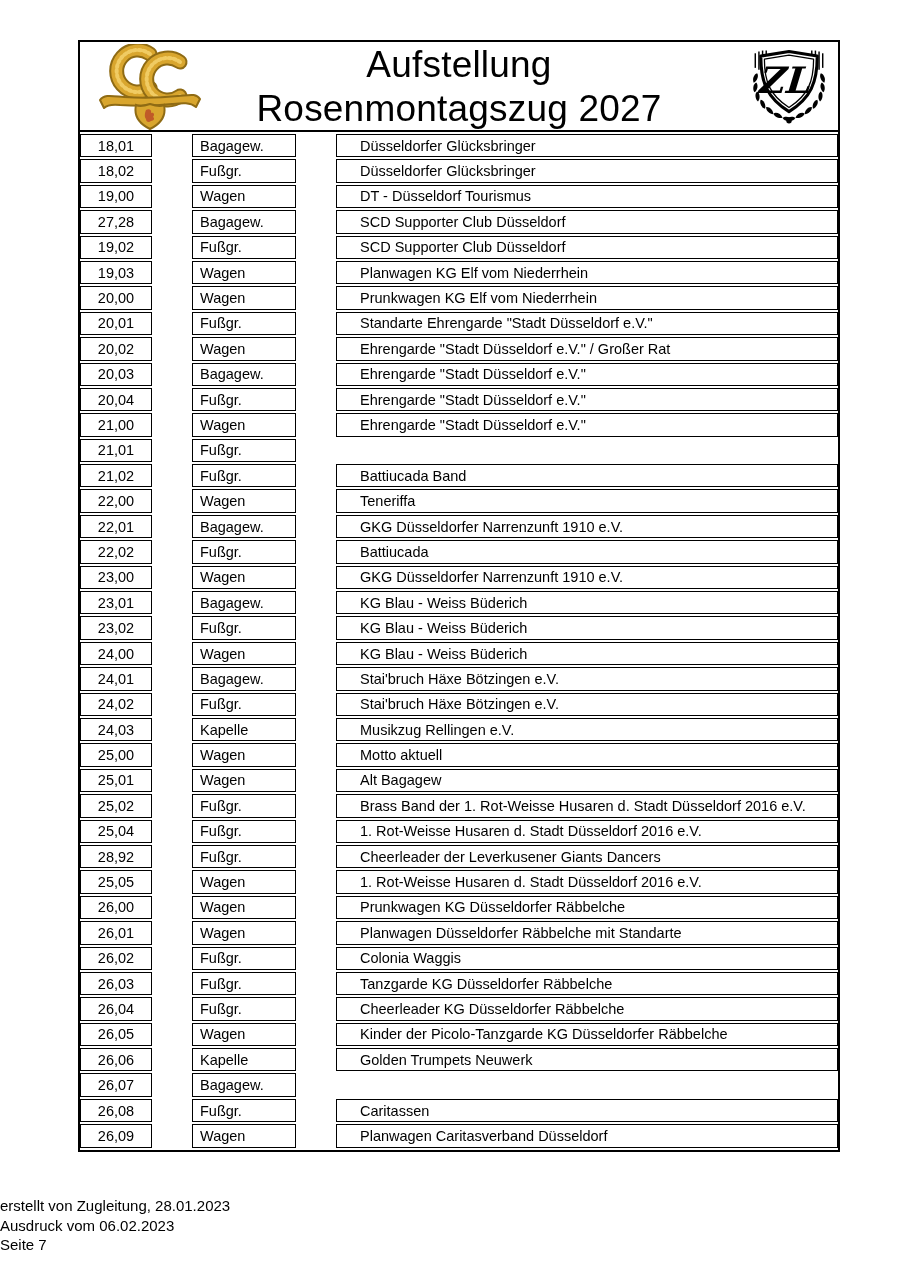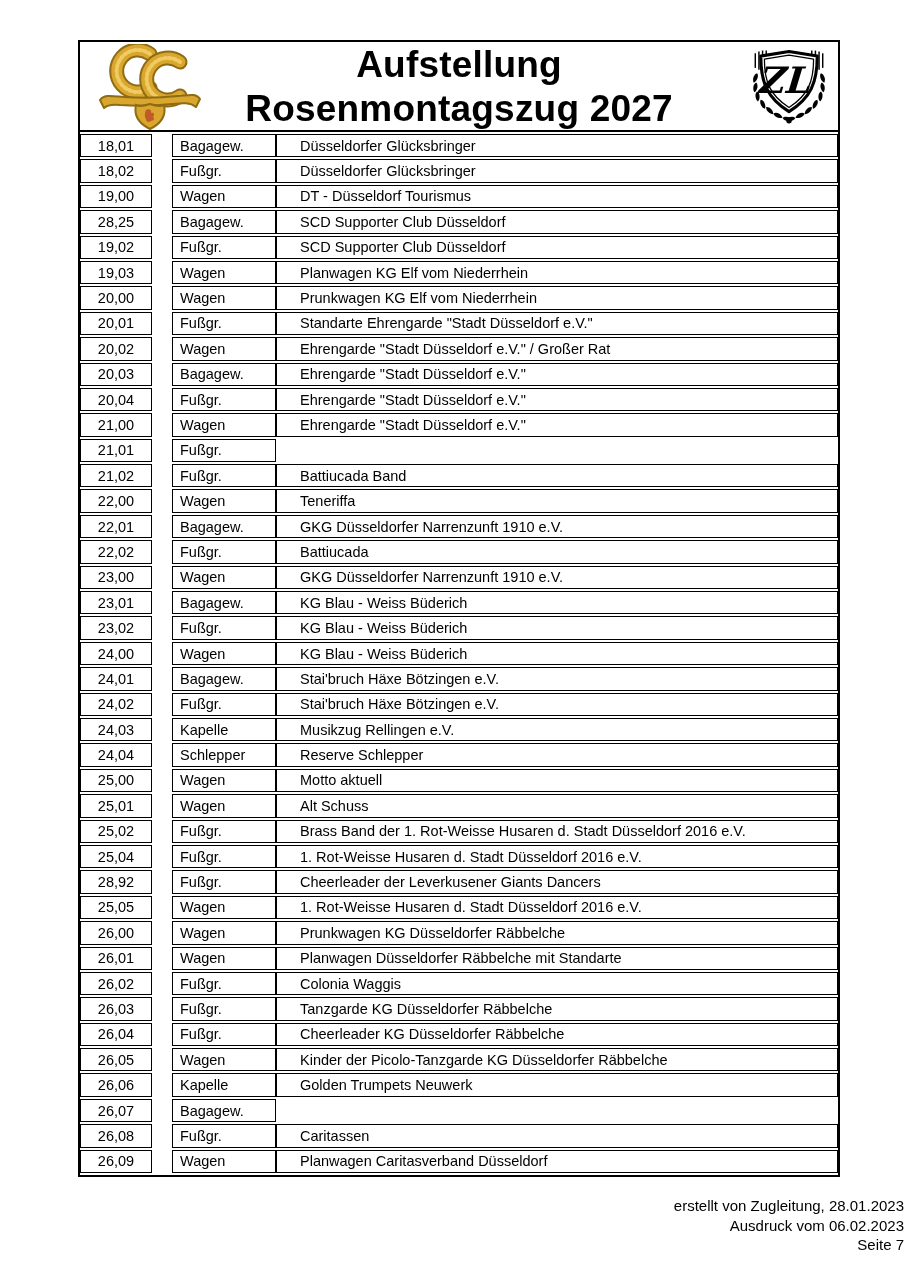--- a/index.html
+++ b/index.html
@@ -19,55 +19,55 @@
   }
   .doc-header {
     position:relative;
     height:90px;
     border-bottom:2px solid #000;
   }
   .title-block {
     position:absolute;
     left:0; right:0; top:1px;
     text-align:center;
-    font-weight:bold;
+    font-weight:normal;
     font-size:37px;
     line-height:44px;
     letter-spacing:0.2px;
   }
   .logo-left {
     position:absolute;
     left:14px; top:2px;
     width:112px; height:86px;
   }
   .logo-right {
     position:absolute;
     right:8px; top:4px;
     width:82px; height:82px;
   }
   .rows { padding-bottom:2px; }
-  .row { display:flex; margin-top:2px; }
+  .row { display:flex; margin-top:2px;gap:40px; }
   .cell {
     border:1px solid #000;
     height:23.4px;
     display:flex;
     align-items:center;
     font-size:14.5px;
     background:#fff;
     white-space:nowrap;
     overflow:hidden;
   }
   .cell.num  { width:72px; justify-content:center; }
-  .cell.type { width:104px; padding-left:7px;margin-left:20px; }
+  .cell.type { width:104px; padding-left:7px; }
   .cell.name { flex:1; padding-left:23px; }
   .doc-footer {
     position:absolute;
     left:0; top:1196px;
     width:904px;
-    text-align:right;
+    text-align:left;
     font-size:15px;
     line-height:19.5px;
   }
 </style>
 </head>
 <body>
 
 <div class="frame">
 
   <div class="doc-header">
@@ -145,21 +145,21 @@
         <div class="cell num">18,02</div>
         <div class="cell type">Fußgr.</div>
         <div class="cell name">Düsseldorfer Glücksbringer</div>
       </div>
       <div class="row">
         <div class="cell num">19,00</div>
         <div class="cell type">Wagen</div>
         <div class="cell name">DT - Düsseldorf Tourismus</div>
       </div>
       <div class="row">
-        <div class="cell num">28,25</div>
+        <div class="cell num">27,28</div>
         <div class="cell type">Bagagew.</div>
         <div class="cell name">SCD Supporter Club Düsseldorf</div>
       </div>
       <div class="row">
         <div class="cell num">19,02</div>
         <div class="cell type">Fußgr.</div>
         <div class="cell name">SCD Supporter Club Düsseldorf</div>
       </div>
       <div class="row">
         <div class="cell num">19,03</div>
@@ -249,33 +249,28 @@
         <div class="cell num">24,02</div>
         <div class="cell type">Fußgr.</div>
         <div class="cell name">Stai'bruch Häxe Bötzingen e.V.</div>
       </div>
       <div class="row">
         <div class="cell num">24,03</div>
         <div class="cell type">Kapelle</div>
         <div class="cell name">Musikzug Rellingen e.V.</div>
       </div>
       <div class="row">
-        <div class="cell num">24,04</div>
-        <div class="cell type">Schlepper</div>
-        <div class="cell name">Reserve Schlepper</div>
-      </div>
-      <div class="row">
         <div class="cell num">25,00</div>
         <div class="cell type">Wagen</div>
         <div class="cell name">Motto aktuell</div>
       </div>
       <div class="row">
         <div class="cell num">25,01</div>
         <div class="cell type">Wagen</div>
-        <div class="cell name">Alt Schuss</div>
+        <div class="cell name">Alt Bagagew</div>
       </div>
       <div class="row">
         <div class="cell num">25,02</div>
         <div class="cell type">Fußgr.</div>
         <div class="cell name">Brass Band der 1. Rot-Weisse Husaren d. Stadt Düsseldorf 2016 e.V.</div>
       </div>
       <div class="row">
         <div class="cell num">25,04</div>
         <div class="cell type">Fußgr.</div>
         <div class="cell name">1. Rot-Weisse Husaren d. Stadt Düsseldorf 2016 e.V.</div>

